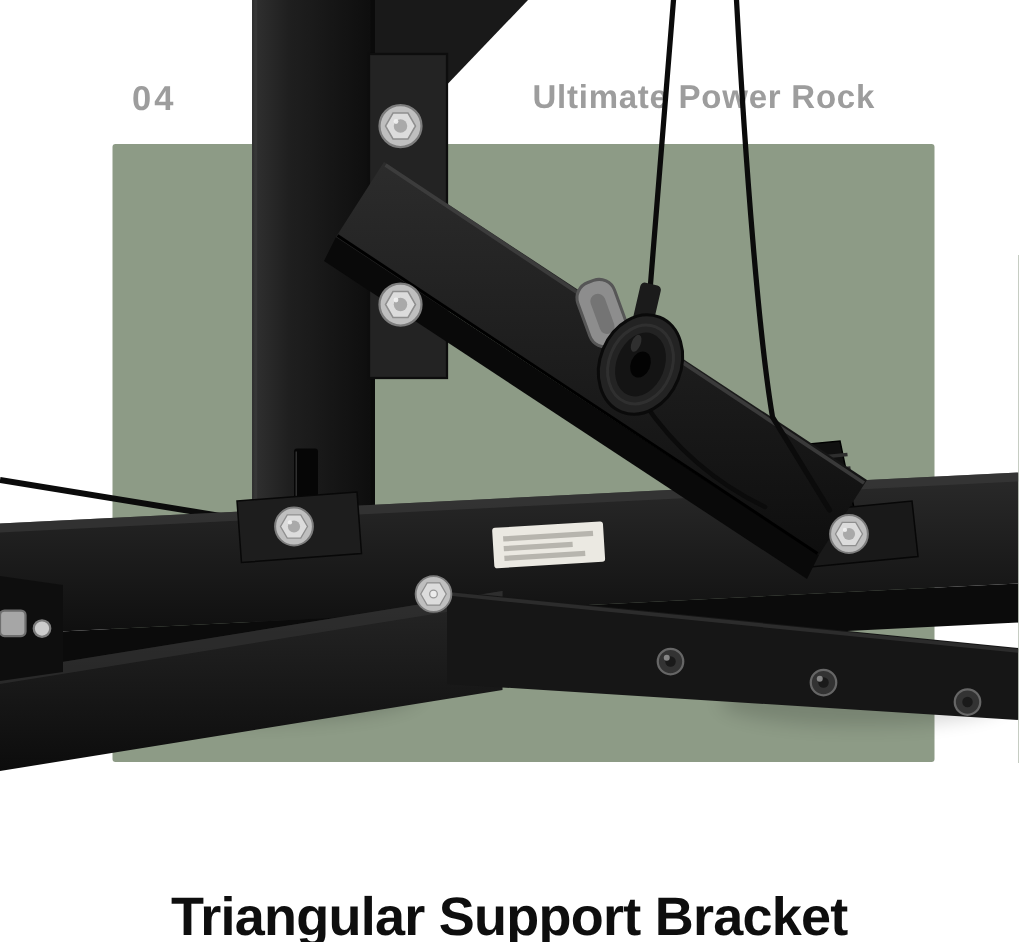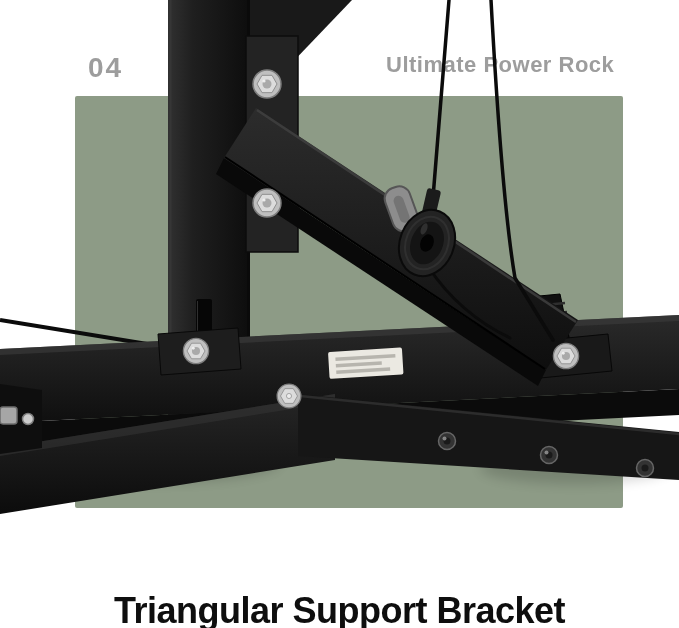--- a/index.html
+++ b/index.html
@@ -4,28 +4,27 @@
 <style>
   html,body{margin:0;padding:0}
   body{
     width:679px;height:628px;position:relative;overflow:hidden;
     background:var(--background,#fff);
     font-family:"Liberation Sans",sans-serif;
   }
   .stage{position:absolute;inset:0}
   .feature-number{
     position:absolute;left:88px;top:52px;
-    font-size:28px;font-weight:700;letter-spacing:2px;
+    font-size:23px;font-weight:700;letter-spacing:2px;
     color:var(--header_gray,#9d9d9d);
   }
   .brand-name{
     position:absolute;left:355px;top:52px;white-space:nowrap;
     font-size:22px;font-weight:700;letter-spacing:.5px;
     color:var(--header_gray,#9d9d9d);
-    margin-left:31px;
   }
   .green-backdrop{
     position:absolute;left:75px;top:96px;width:548px;height:412px;
     background:var(--backdrop_green,#8d9b86);border-radius:2px;
   }
   .photo{position:absolute;left:0;top:0;width:679px;height:628px}
   .feature-title{
     position:absolute;left:0;right:0;top:590px;text-align:center;
     font-size:36px;font-weight:700;letter-spacing:-.5px;
     color:var(--title_black,#0e0e0e);white-space:nowrap;

